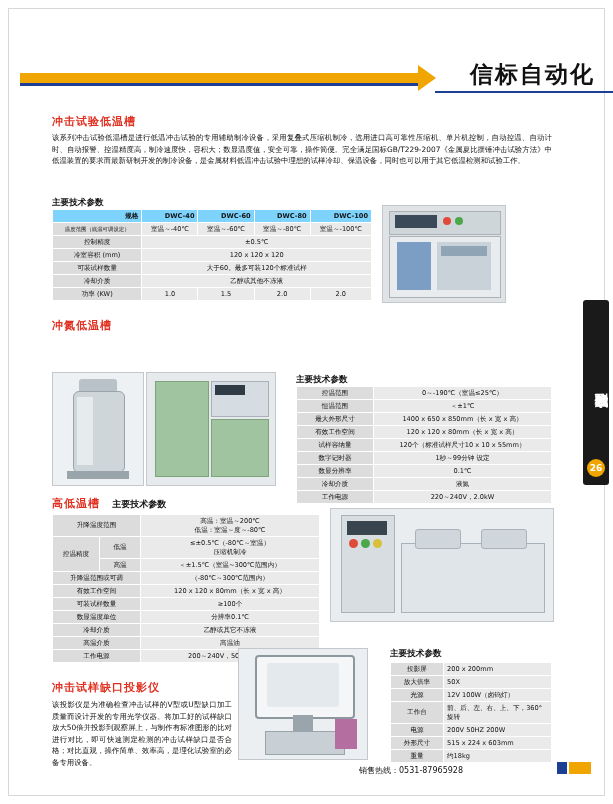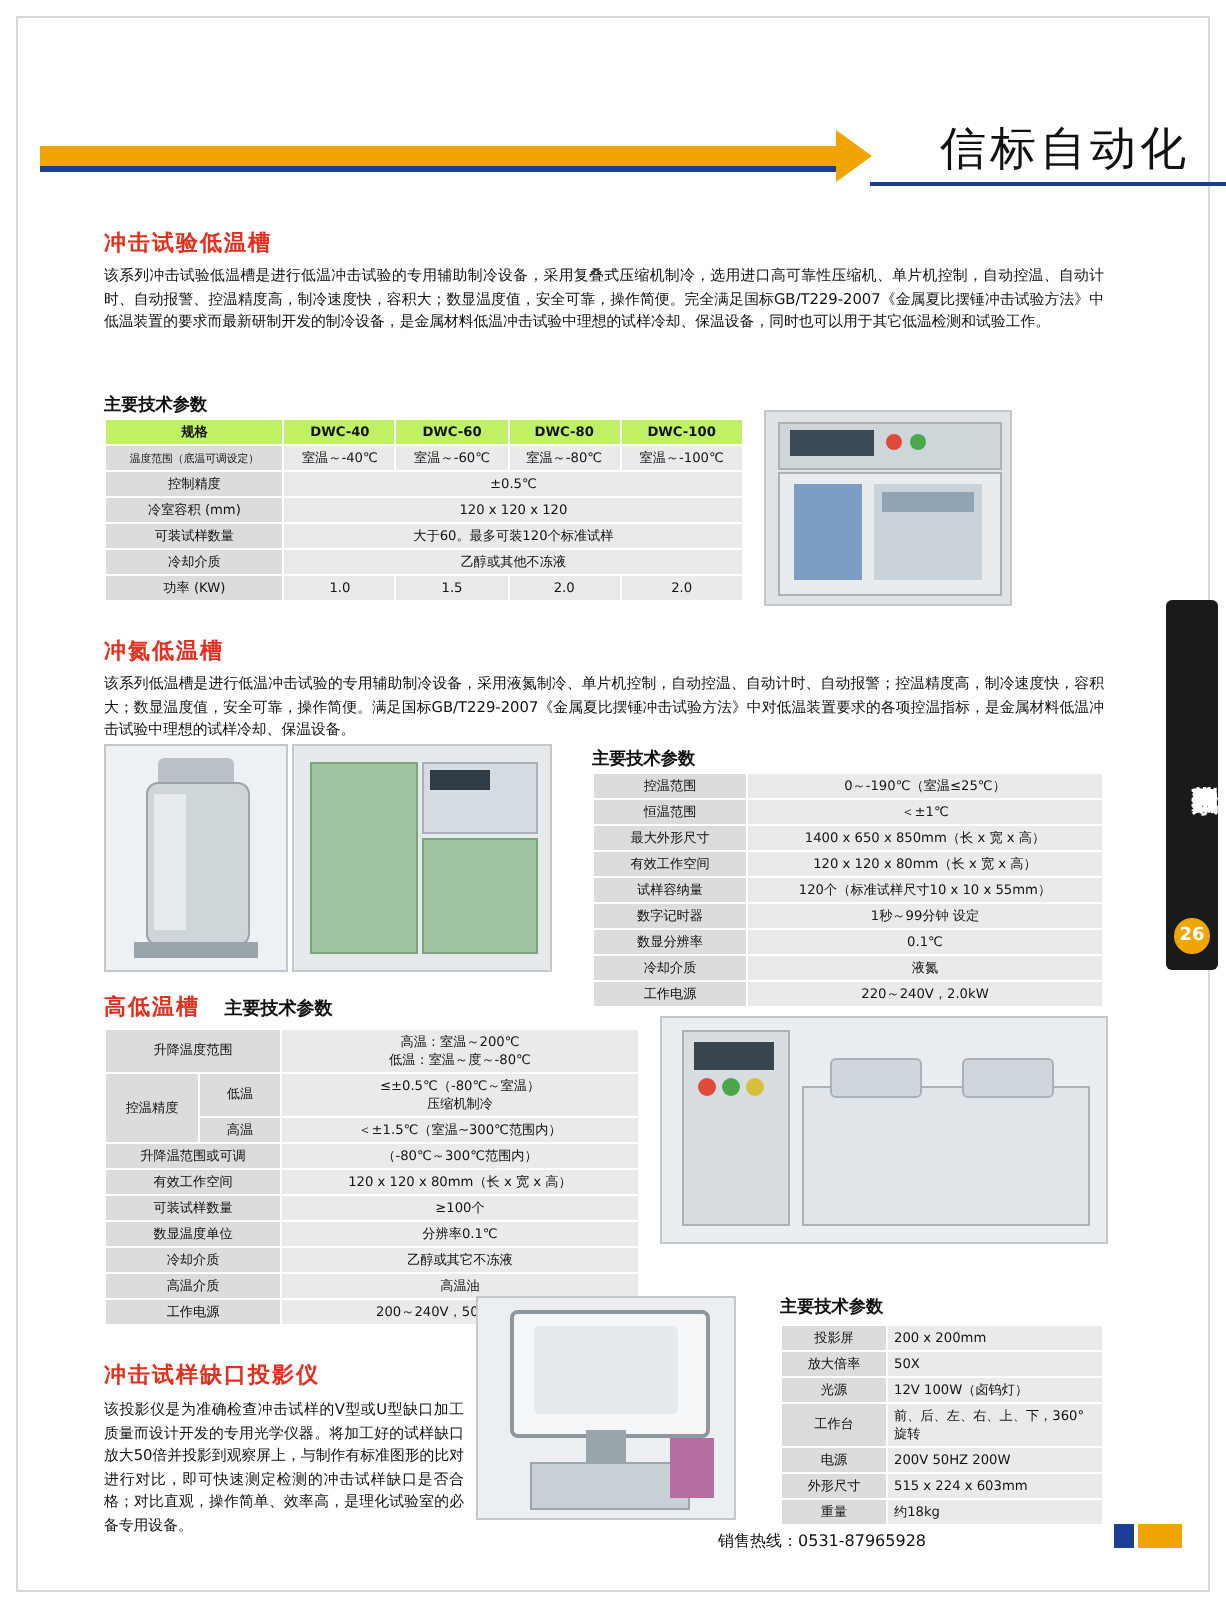--- a/index.html
+++ b/index.html
@@ -9,38 +9,38 @@
     font-size:7px;color:#111;position:relative;overflow:hidden;
   }
   .page{position:absolute;left:0;top:0;width:613px;height:804px;background:#fff;}
   .border-frame{position:absolute;left:8px;top:8px;width:597px;height:788px;border:1px solid #d8d8d8;box-sizing:border-box;}
 
   
   .header{position:absolute;left:20px;top:55px;width:575px;height:42px;}
   .hdr-bar{position:absolute;left:0;top:18px;width:400px;height:10px;background:#f0a500;}
   .hdr-bar2{position:absolute;left:0;top:28px;width:400px;height:3px;background:#1c3f94;}
   .hdr-tri{position:absolute;left:398px;top:10px;width:0;height:0;border-top:13px solid transparent;border-bottom:13px solid transparent;border-left:18px solid #f0a500;}
-  .hdr-title{position:absolute;right:0;top:4px;font-size:23px;font-weight:normal;color:#111;letter-spacing:2px;}
+  .hdr-title{position:absolute;right:0;top:4px;font-size:23px;font-weight:bold;color:#111;letter-spacing:2px;}
   .hdr-under{position:absolute;left:415px;top:36px;width:180px;height:2px;background:#1c3f94;}
 
   
   .sidetab{position:absolute;right:4px;top:300px;width:26px;height:185px;background:#1a1a1a;border-radius:3px;color:#fff;}
   .sidetab .vtxt{position:absolute;top:8px;left:0;width:26px;text-align:center;font-size:13px;font-weight:bold;line-height:15px;letter-spacing:0;}
   .sidetab .pgnum{position:absolute;bottom:8px;left:4px;width:18px;height:18px;border-radius:50%;background:#f0a500;color:#fff;font-size:9px;font-weight:bold;text-align:center;line-height:18px;}
 
   
   .sec-title{font-size:11px;font-weight:bold;color:#e03020;letter-spacing:1px;}
   .body-text{font-size:7.4px;line-height:11.5px;color:#111;text-align:justify;}
 
   
   table.spec{border-collapse:collapse;width:100%;font-size:6.6px;background:#f2f2f2;}
   table.spec td{border:1px solid #ffffff;padding:1.5px 3px;color:#111;background:#eaeaea;}
   table.spec td.lbl{background:#dcdcdc;text-align:center;white-space:nowrap;}
   table.spec td.ctr{text-align:center;}
-  table.spec tr.hdr td{background:#bef264;text-align:center;font-weight:bold;}
+  table.spec tr.hdr td{background:#7dd3fc;text-align:right;font-weight:bold;}
 
   
   .fig{position:absolute;background:#dfe3e6;border:1px solid #c3c8cc;}
   .hotline{position:absolute;right:22px;bottom:14px;font-size:8px;color:#111;}
   .foot-sq{position:absolute;right:22px;bottom:30px;width:22px;height:12px;background:#f0a500;}
   .foot-sq2{position:absolute;right:46px;bottom:30px;width:10px;height:12px;background:#1c3f94;}
 </style>
 </head>
 <body>
 
@@ -117,21 +117,20 @@
     <div style="position:absolute;left:60px;top:11px;width:8px;height:8px;background:#e04a3a;border-radius:50%;"></div>
     <div style="position:absolute;left:72px;top:11px;width:8px;height:8px;background:#4aa84a;border-radius:50%;"></div>
     <div style="position:absolute;left:6px;top:30px;width:110px;height:60px;background:#e8ecef;border:1px solid #aab2b8;"></div>
     <div style="position:absolute;left:14px;top:36px;width:34px;height:48px;background:#7d9ec4;"></div>
     <div style="position:absolute;left:54px;top:36px;width:54px;height:48px;background:#c9d2d8;"></div>
     <div style="position:absolute;left:58px;top:40px;width:46px;height:10px;background:#8fa4b4;"></div>
   </div>
 
   <div style="position:absolute;left:52px;top:318px;width:500px;">
     <div class="sec-title">冲氮低温槽</div>
-    <div class="body-text" style="margin-top:3px;width:500px;">该系列低温槽是进行低温冲击试验的专用辅助制冷设备，采用液氮制冷、单片机控制，自动控温、自动计时、自动报警；控温精度高，制冷速度快，容积大；数显温度值，安全可靠，操作简便。满足国标GB/T229-2007《金属夏比摆锤冲击试验方法》中对低温装置要求的各项控温指标，是金属材料低温冲击试验中理想的试样冷却、保温设备。</div>
   </div>
 
   <div class="fig" style="left:52px;top:372px;width:90px;height:112px;background:#eef1f3;">
     <div style="position:absolute;left:26px;top:6px;width:38px;height:12px;background:#b9c2c8;border-radius:3px 3px 0 0;"></div>
     <div style="position:absolute;left:20px;top:18px;width:50px;height:80px;background:#cfd6da;border:1px solid #9aa4ab;border-radius:6px;"></div>
     <div style="position:absolute;left:24px;top:24px;width:16px;height:68px;background:#e6ebee;"></div>
     <div style="position:absolute;left:14px;top:98px;width:62px;height:8px;background:#9aa4ab;"></div>
   </div>
   <div class="fig" style="left:146px;top:372px;width:128px;height:112px;background:#e6eaed;">
     <div style="position:absolute;left:8px;top:8px;width:52px;height:94px;background:#9fc49f;border:1px solid #7ea47e;"></div>

